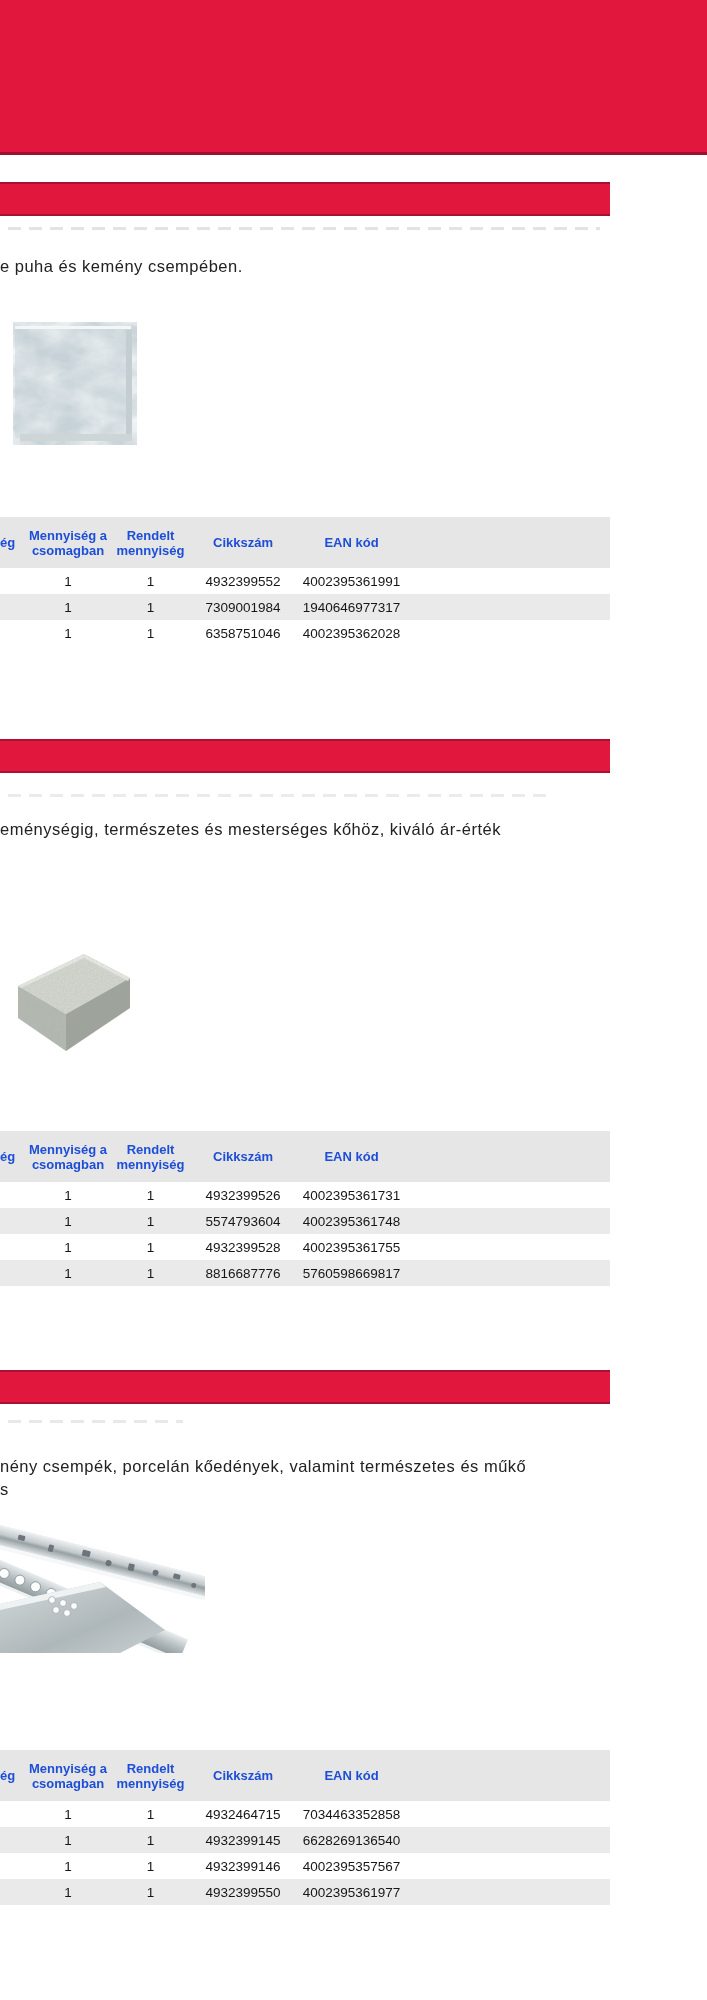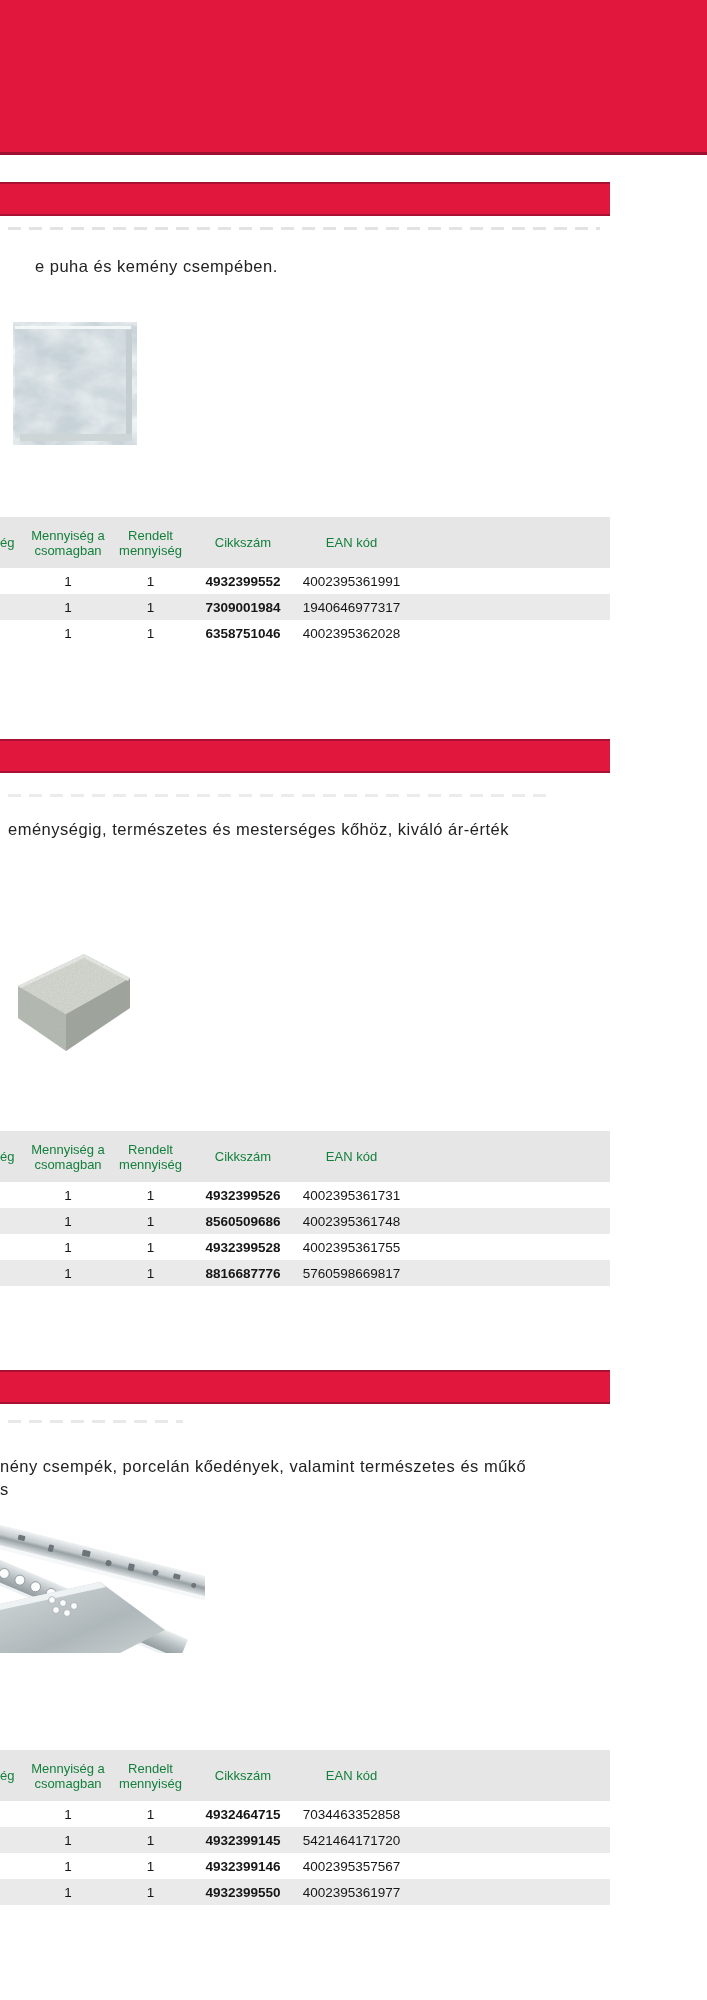--- a/index.html
+++ b/index.html
@@ -23,42 +23,42 @@
     position:absolute;left:8px;height:3px;
     background:repeating-linear-gradient(90deg,#e3e3e3 0 13px,transparent 13px 21px);
   }
   .s1 .ghost{top:45px;width:592px;}
   .s2 .ghost{top:55px;width:540px;opacity:.7;}
   .s3 .ghost{top:50px;width:175px;opacity:.8;}
   .desc{
     position:absolute;left:0;font-size:16.5px;letter-spacing:.5px;line-height:23px;
     color:#222;white-space:pre-line;
   }
-  .s1 .desc{top:56px;padding-left:35px;} .s2 .desc{top:62px;margin-left:8px;} .s3 .desc{top:68px;}
+  .s1 .desc{top:56px;} .s2 .desc{top:62px;} .s3 .desc{top:68px;}
   .img{position:absolute;}
   .s1 .img{top:140px;left:13px;width:124px;height:123px;}
   .s2 .img{top:211px;left:10px;width:127px;height:105px;}
   .s3 .img{top:138px;left:0;width:205px;height:145px;}
   
   .table{position:absolute;left:0;width:610px;}
   .s1 .table{top:335px;} .s2 .table{top:392px;} .s3 .table{top:380px;}
   .thead{
     display:grid;grid-template-columns:28px 80px 85px 100px 117px 1fr;
     height:51px;background:#e6e6e6;align-items:center;
   }
-  .th{font-weight:normal;font-size:13px;line-height:15px;text-align:center;color:#15803d;}
+  .th{font-weight:bold;font-size:13px;line-height:15px;text-align:center;color:#1d4ed8;}
   .th .l{display:block;}
   .th.cut{text-align:left;}
   .trow{
     display:grid;grid-template-columns:28px 80px 85px 100px 117px 1fr;
     height:26px;align-items:center;background:#ffffff;
   }
   .trow.alt{background:#eaeaea;}
   .td{text-align:center;font-size:13.5px;color:#161616;}
-  .td.sku{font-weight:bold;}
+  .td.sku{font-weight:normal;}
 </style>
 </head>
 <body>
 
 <div class="page">
 
   <div class="top-banner"></div>
 
   <section class="section s1">
     <div class="header-bar"></div>
@@ -170,21 +170,21 @@
         <div class="td">1</div>
         <div class="td">1</div>
         <div class="td sku">4932399526</div>
         <div class="td">4002395361731</div>
         <div class="td"></div>
       </div>
       <div class="trow alt">
         <div class="td"></div>
         <div class="td">1</div>
         <div class="td">1</div>
-        <div class="td sku">8560509686</div>
+        <div class="td sku">5574793604</div>
         <div class="td">4002395361748</div>
         <div class="td"></div>
       </div>
       <div class="trow">
         <div class="td"></div>
         <div class="td">1</div>
         <div class="td">1</div>
         <div class="td sku">4932399528</div>
         <div class="td">4002395361755</div>
         <div class="td"></div>
@@ -288,21 +288,21 @@
         <div class="td">1</div>
         <div class="td sku">4932464715</div>
         <div class="td">7034463352858</div>
         <div class="td"></div>
       </div>
       <div class="trow alt">
         <div class="td"></div>
         <div class="td">1</div>
         <div class="td">1</div>
         <div class="td sku">4932399145</div>
-        <div class="td">5421464171720</div>
+        <div class="td">6628269136540</div>
         <div class="td"></div>
       </div>
       <div class="trow">
         <div class="td"></div>
         <div class="td">1</div>
         <div class="td">1</div>
         <div class="td sku">4932399146</div>
         <div class="td">4002395357567</div>
         <div class="td"></div>
       </div>

